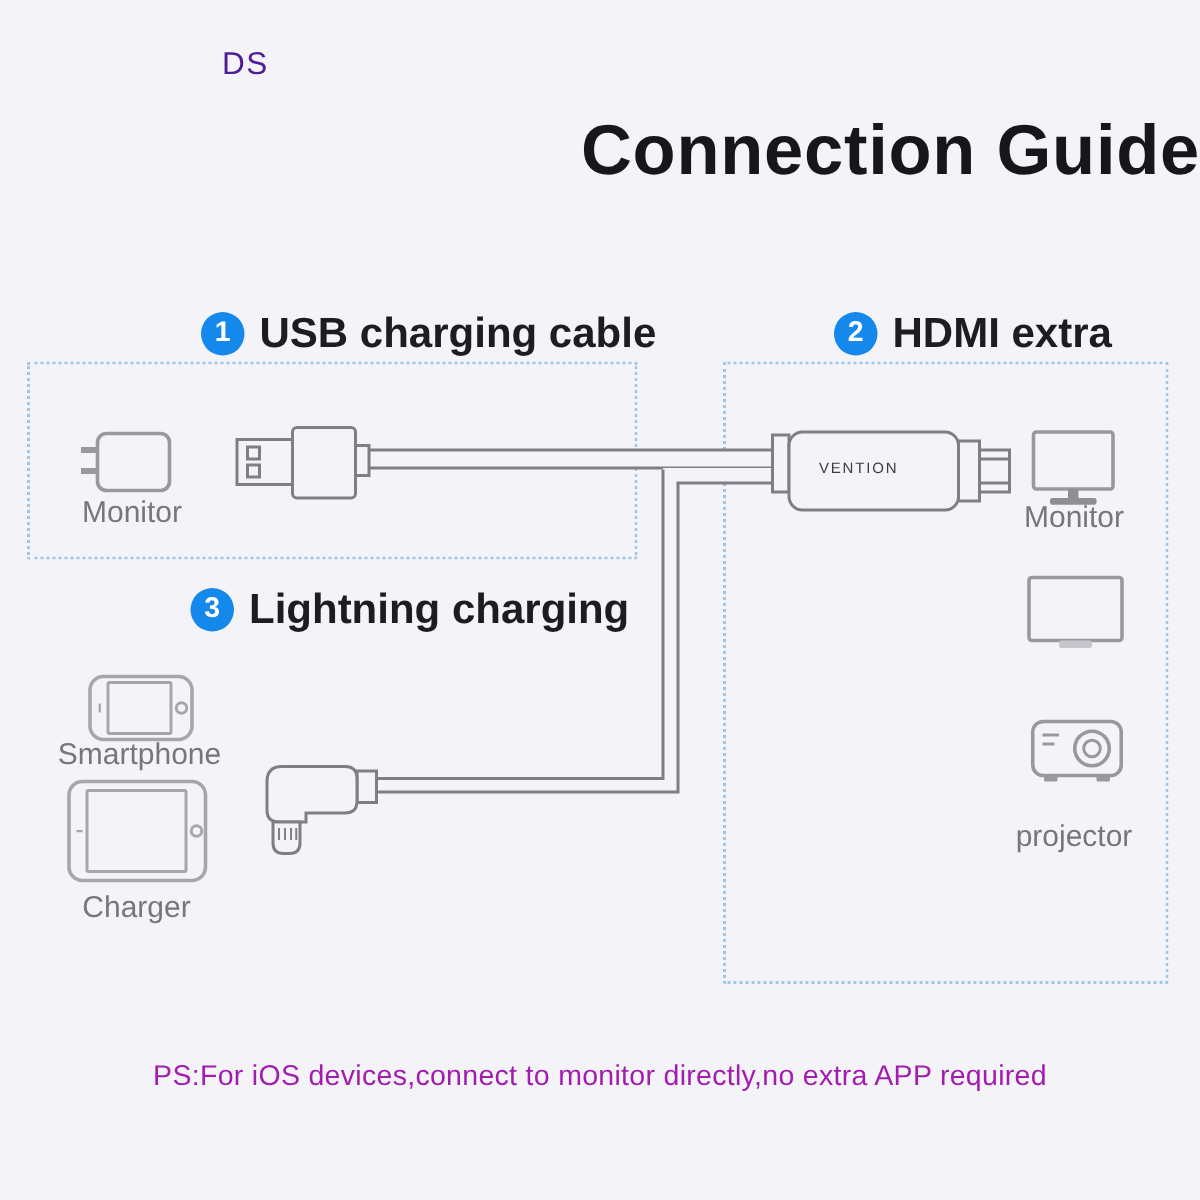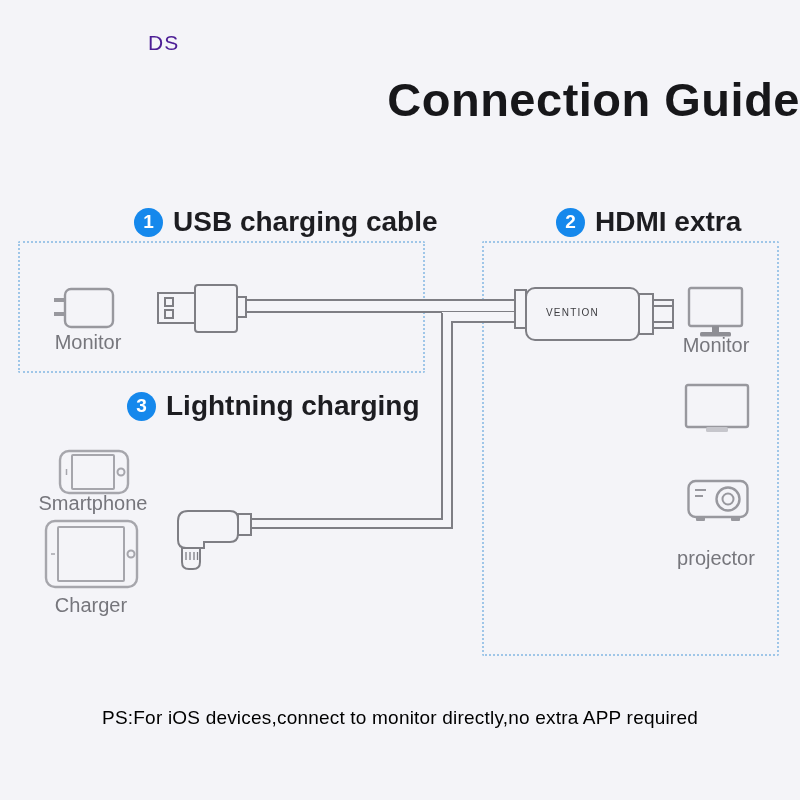--- a/index.html
+++ b/index.html
@@ -26,21 +26,21 @@
   .icon{position:absolute;}
   .dev-label{
     position:absolute;text-align:center;font-size:20px;color:#76767c;white-space:nowrap;
   }
   .vention{
     position:absolute;left:546px;top:307px;width:88px;text-align:left;
     font-size:10px;font-weight:400;letter-spacing:1.2px;color:#3c3c40;
   }
   .footer{
     position:absolute;top:707px;left:0;width:100%;text-align:center;
-    font-size:19px;color:#000000;letter-spacing:.2px;
+    font-size:19px;color:#a21caf;letter-spacing:.2px;
   }
   svg.diagram{position:absolute;left:0;top:0;pointer-events:none;}
 </style>
 </head>
 <body>
 
 <div class="canvas">
 
   <div class="logo">DS</div>
 

